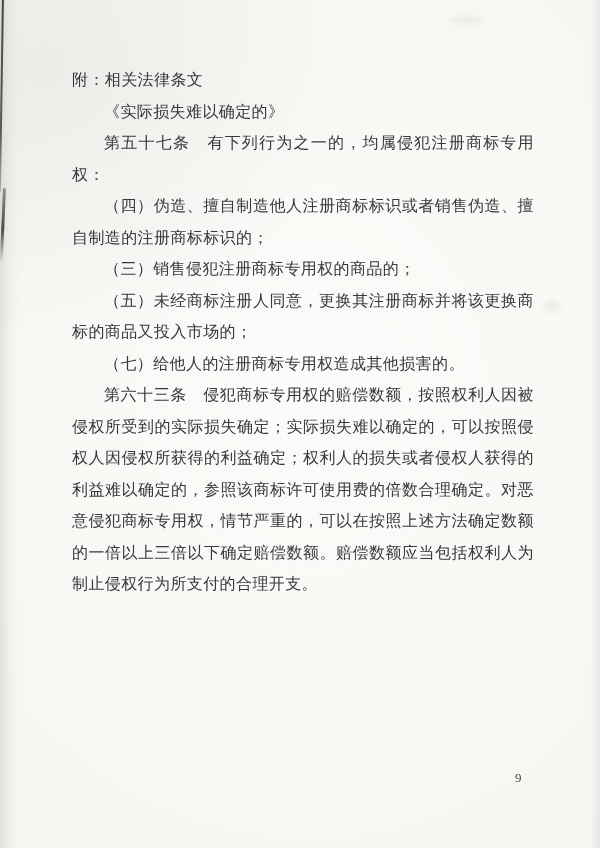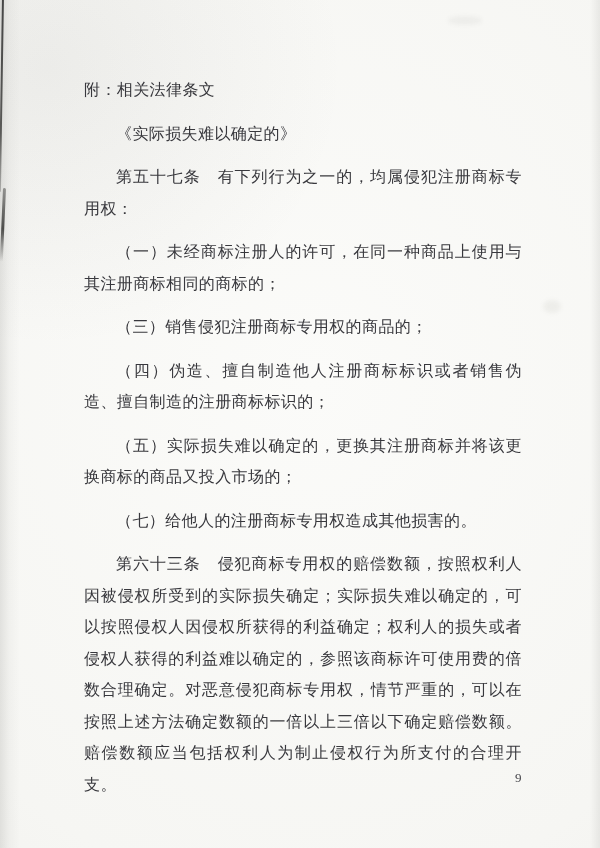--- a/index.html
+++ b/index.html
@@ -78,24 +78,23 @@
     top: 64px;
     width: 462px;
     font-size: 16px;
     line-height: 31.5px;
     letter-spacing: 0.4px;
     color: #38383d;
     text-align: justify;
     text-justify: inter-character;
   }
   .content p {
-    margin: 12px;
+    margin: 0;
     padding: 0;
     text-indent: 2em;
-    font-family: Liberation Mono, monospace;
   }
   .content p.no-indent {
     text-indent: 0;
   }
   .page-number {
     position: absolute;
     left: 515px;
     top: 770px;
     font-size: 13px;
     color: #46464b;
@@ -111,23 +110,22 @@
   <div class="scan-right-band"></div>
   <div class="scan-fold-line"></div>
   <div class="scan-fold-line-lower"></div>
   <div class="scan-smudge-a"></div>
   <div class="scan-smudge-b"></div>
 
   <div class="content">
     <p class="no-indent">附：相关法律条文</p>
     <p>《实际损失难以确定的》</p>
     <p>第五十七条　有下列行为之一的，均属侵犯注册商标专用权：</p>
-    <p>（一）未经商标注册人的许可，在同一种商品上使用与其注册商标相同的商标的；</p>
+    <p>（四）伪造、擅自制造他人注册商标标识或者销售伪造、擅自制造的注册商标标识的；</p>
     <p>（三）销售侵犯注册商标专用权的商品的；</p>
-    <p>（四）伪造、擅自制造他人注册商标标识或者销售伪造、擅自制造的注册商标标识的；</p>
-    <p>（五）实际损失难以确定的，更换其注册商标并将该更换商标的商品又投入市场的；</p>
+    <p>（五）未经商标注册人同意，更换其注册商标并将该更换商标的商品又投入市场的；</p>
     <p>（七）给他人的注册商标专用权造成其他损害的。</p>
     <p>第六十三条　侵犯商标专用权的赔偿数额，按照权利人因被侵权所受到的实际损失确定；实际损失难以确定的，可以按照侵权人因侵权所获得的利益确定；权利人的损失或者侵权人获得的利益难以确定的，参照该商标许可使用费的倍数合理确定。对恶意侵犯商标专用权，情节严重的，可以在按照上述方法确定数额的一倍以上三倍以下确定赔偿数额。赔偿数额应当包括权利人为制止侵权行为所支付的合理开支。</p>
   </div>
 
   <div class="page-number">9</div>
 
 </div>
 
 </body></html>

